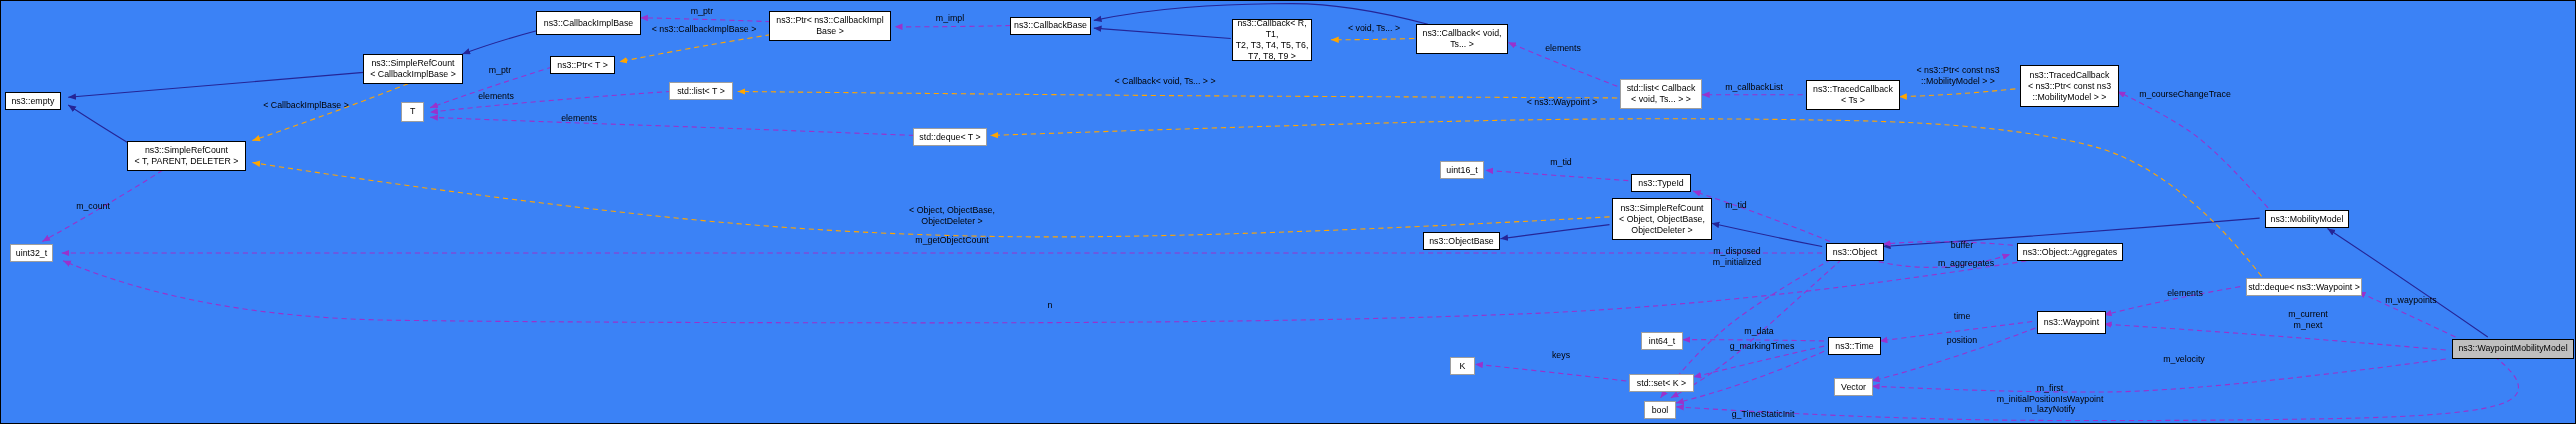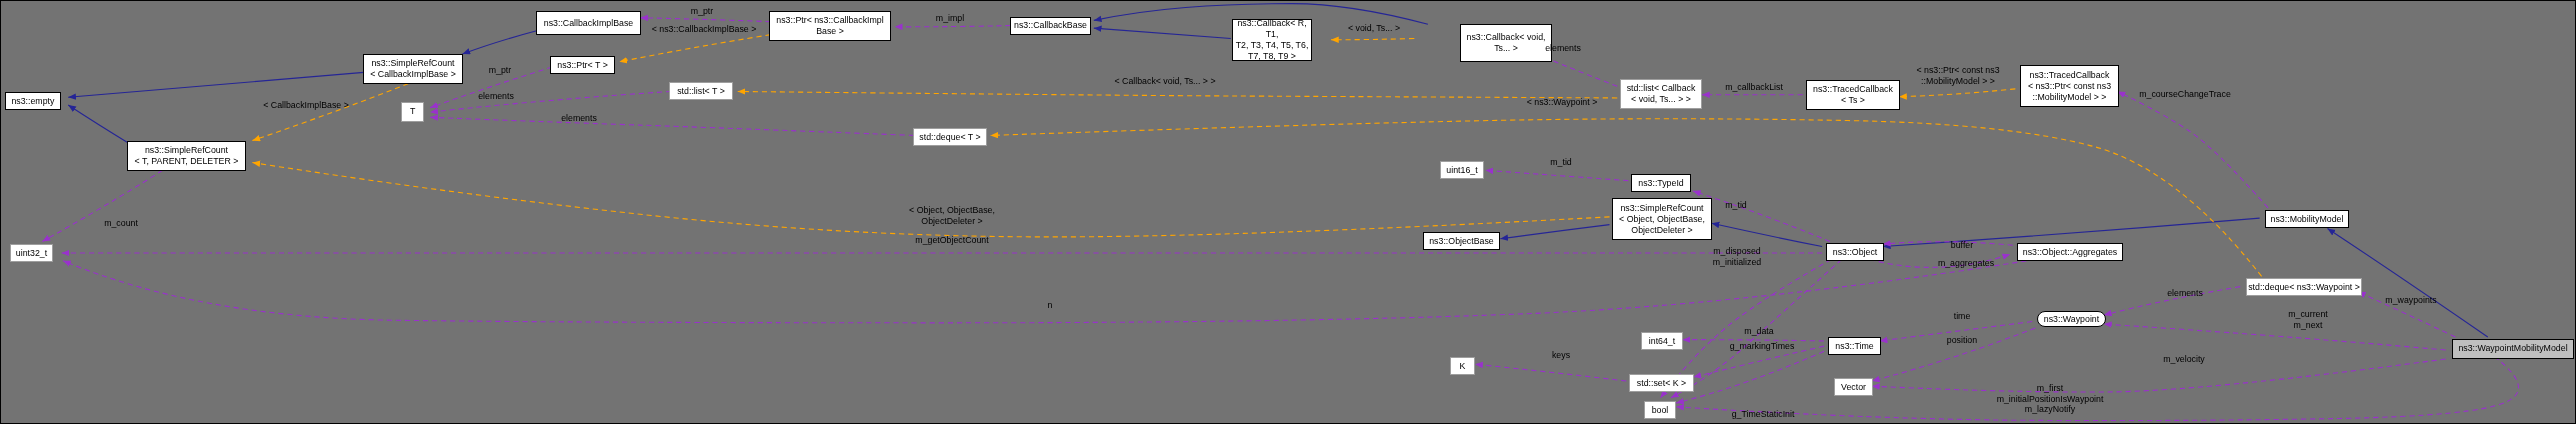--- a/index.html
+++ b/index.html
@@ -1,19 +1,19 @@
 <!DOCTYPE html>
 <html style="font-size:10.4px"><head>
 <meta charset="utf-8">
 <style>
   html,body{margin:0;padding:0;background:#ffffff;}
   #canvas{
     position:relative;
     width:2576px;height:424px;
-    background:#737373;
+    background:#3b82f6;
     border:0.6px solid #000;
     box-sizing:border-box;
     font-family:"Liberation Sans", sans-serif;
     overflow:hidden;
   }
   #edges{position:absolute;left:0;top:0;width:100%;height:100%;}
   .edge{fill:none;stroke-width:1.7px;}
   .edge-inherit{stroke:#252596;}
   .edge-member{stroke:#9932cc;stroke-dasharray:8,6;}
   .edge-template{stroke:#ffa500;stroke-dasharray:8,6;}
@@ -103,21 +103,21 @@
       <path d="M3490,426 Q3360,260 3230,225 Q3100,190 2850,185 Q2600,180 2350,184 Q2100,188 1523,208" class="edge edge-template" marker-end="url(#arrow-template)"></path>
     </svg>
 <div class="edge-label" style="left: 701px; top: 5.2px;">m_ptr</div>
     <div class="edge-label" style="left: 949px; top: 11.7px;">m_impl</div>
     <div class="edge-label" style="left: 1562px; top: 42px;">elements</div>
     <div class="edge-label" style="left: 1753px; top: 81px;">m_callbackList</div>
     <div class="edge-label" style="left: 2184px; top: 88px;">m_courseChangeTrace</div>
     <div class="edge-label" style="left: 499px; top: 64px;">m_ptr</div>
     <div class="edge-label" style="left: 495px; top: 90px;">elements</div>
     <div class="edge-label" style="left: 578px; top: 112px;">elements</div>
-    <div class="edge-label" style="left: 92px; top: 217px; margin-left: 28px;">m_count</div>
+    <div class="edge-label" style="left: 92px; top: 200px;">m_count</div>
     <div class="edge-label" style="left: 951px; top: 234px;">m_getObjectCount</div>
     <div class="edge-label" style="left: 1049px; top: 299px;">n</div>
     <div class="edge-label" style="left: 1560px; top: 156px;">m_tid</div>
     <div class="edge-label" style="left: 1735px; top: 199px;">m_tid</div>
     <div class="edge-label" style="left: 1965px; top: 257px;">m_aggregates</div>
     <div class="edge-label" style="left: 1958px; top: 239px; padding-left: 6px;">buffer</div>
     <div class="edge-label" style="left: 1736px; top: 245px;">m_disposed
 m_initialized</div>
     <div class="edge-label" style="left: 1758px; top: 325px;">m_data</div>
     <div class="edge-label" style="left: 1761px; top: 340px;">g_markingTimes</div>
@@ -152,40 +152,40 @@
     <div class="node" style="left: 549px; top: 55px; width: 65px; height: 18px;">ns3::Ptr&lt; T &gt;</div>
     <div class="node gray" style="left: 400px; top: 101px; width: 23.4px; height: 19.5px;">T</div>
     <div class="node gray" style="left: 668px; top: 81px; width: 64px; height: 18px;">std::list&lt; T &gt;</div>
     <div class="node gray" style="left: 912px; top: 127px; width: 74px; height: 18px;">std::deque&lt; T &gt;</div>
     <div class="node" style="left: 768px; top: 10.4px; width: 122px; height: 30px;">ns3::Ptr&lt; ns3::CallbackImpl
 Base &gt;</div>
     <div class="node" style="left: 1009px; top: 15.6px; width: 81px; height: 18px;">ns3::CallbackBase</div>
     <div class="node" style="left: 1231px; top: 18px; width: 80px; height: 42px;">ns3::Callback&lt; R, T1,
 T2, T3, T4, T5, T6,
 T7, T8, T9 &gt;</div>
-    <div class="node" style="left: 1415px; top: 23.4px; width: 92px; height: 38px; margin-left: 44px;">ns3::Callback&lt; void,
+    <div class="node" style="left: 1415px; top: 23.4px; width: 92px; height: 30px;">ns3::Callback&lt; void,
 Ts... &gt;</div>
     <div class="node gray" style="left: 1619px; top: 78px; width: 82px; height: 30px;">std::list&lt; Callback
 &lt; void, Ts... &gt; &gt;</div>
     <div class="node" style="left: 1805px; top: 79px; width: 94px; height: 30px;">ns3::TracedCallback
 &lt; Ts &gt;</div>
     <div class="node" style="left: 2019px; top: 64px; width: 99px; height: 42px;">ns3::TracedCallback
 &lt; ns3::Ptr&lt; const ns3
 ::MobilityModel &gt; &gt;</div>
     <div class="node gray" style="left: 1439px; top: 160px; width: 44px; height: 18px;">uint16_t</div>
     <div class="node" style="left: 1630px; top: 173px; width: 60px; height: 18px;">ns3::TypeId</div>
     <div class="node" style="left: 1422px; top: 231px; width: 77px; height: 18px;">ns3::ObjectBase</div>
     <div class="node" style="left: 1611px; top: 197px; width: 100px; height: 42px;">ns3::SimpleRefCount
 &lt; Object, ObjectBase,
 ObjectDeleter &gt;</div>
     <div class="node" style="left: 1825px; top: 242px; width: 58px; height: 18px;">ns3::Object</div>
     <div class="node" style="left: 2016px; top: 242px; width: 106px; height: 18px;">ns3::Object::Aggregates</div>
     <div class="node" style="left: 2264px; top: 209px; width: 84px; height: 18px;">ns3::MobilityModel</div>
     <div class="node gray" style="left: 2245px; top: 277px; width: 116px; height: 18px;">std::deque&lt; ns3::Waypoint &gt;</div>
-    <div class="node" style="left: 2036px; top: 310px; width: 69px; height: 16px; border-radius: 8px;">ns3::Waypoint</div>
+    <div class="node" style="left: 2036px; top: 310px; width: 69px; height: 23px;">ns3::Waypoint</div>
     <div class="node" style="left: 1827px; top: 336px; width: 53px; height: 18px;">ns3::Time</div>
     <div class="node gray" style="left: 1833px; top: 377px; width: 39px; height: 18px; text-align: right;">Vector</div>
     <div class="node gray" style="left: 1640px; top: 331px; width: 42px; height: 18px;">int64_t</div>
     <div class="node gray" style="left: 1628px; top: 373px; width: 65px; height: 18px;">std::set&lt; K &gt;</div>
     <div class="node gray" style="left: 1449px; top: 356px; width: 25px; height: 18px;">K</div>
     <div class="node gray" style="left: 1643px; top: 400px; width: 32px; height: 18px;">bool</div>
     <div class="node highlight" style="left: 2451px; top: 338px; width: 122px; height: 19.5px;">ns3::WaypointMobilityModel</div>
   </div>
 
 

